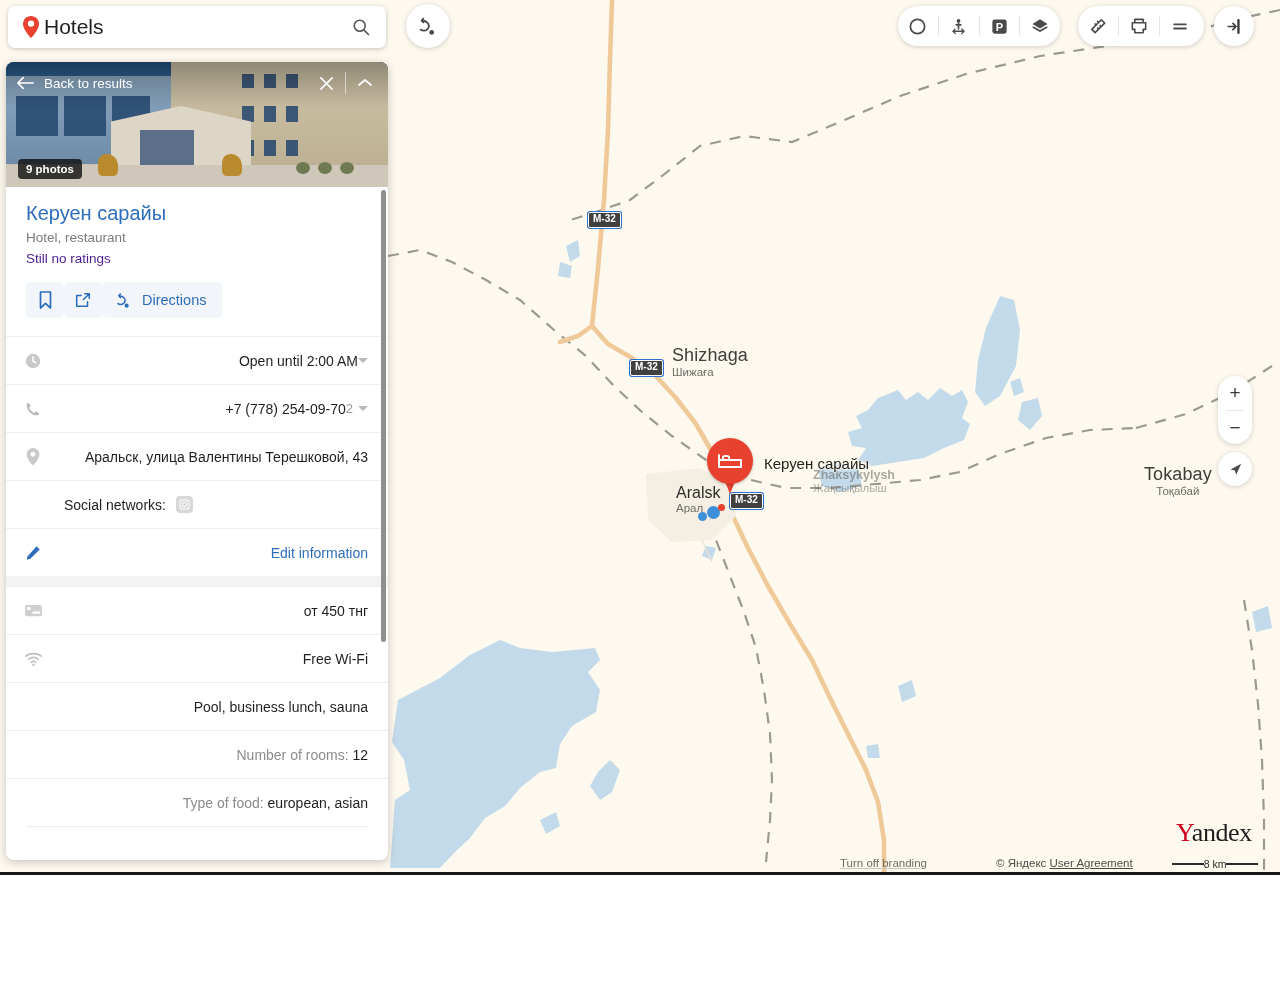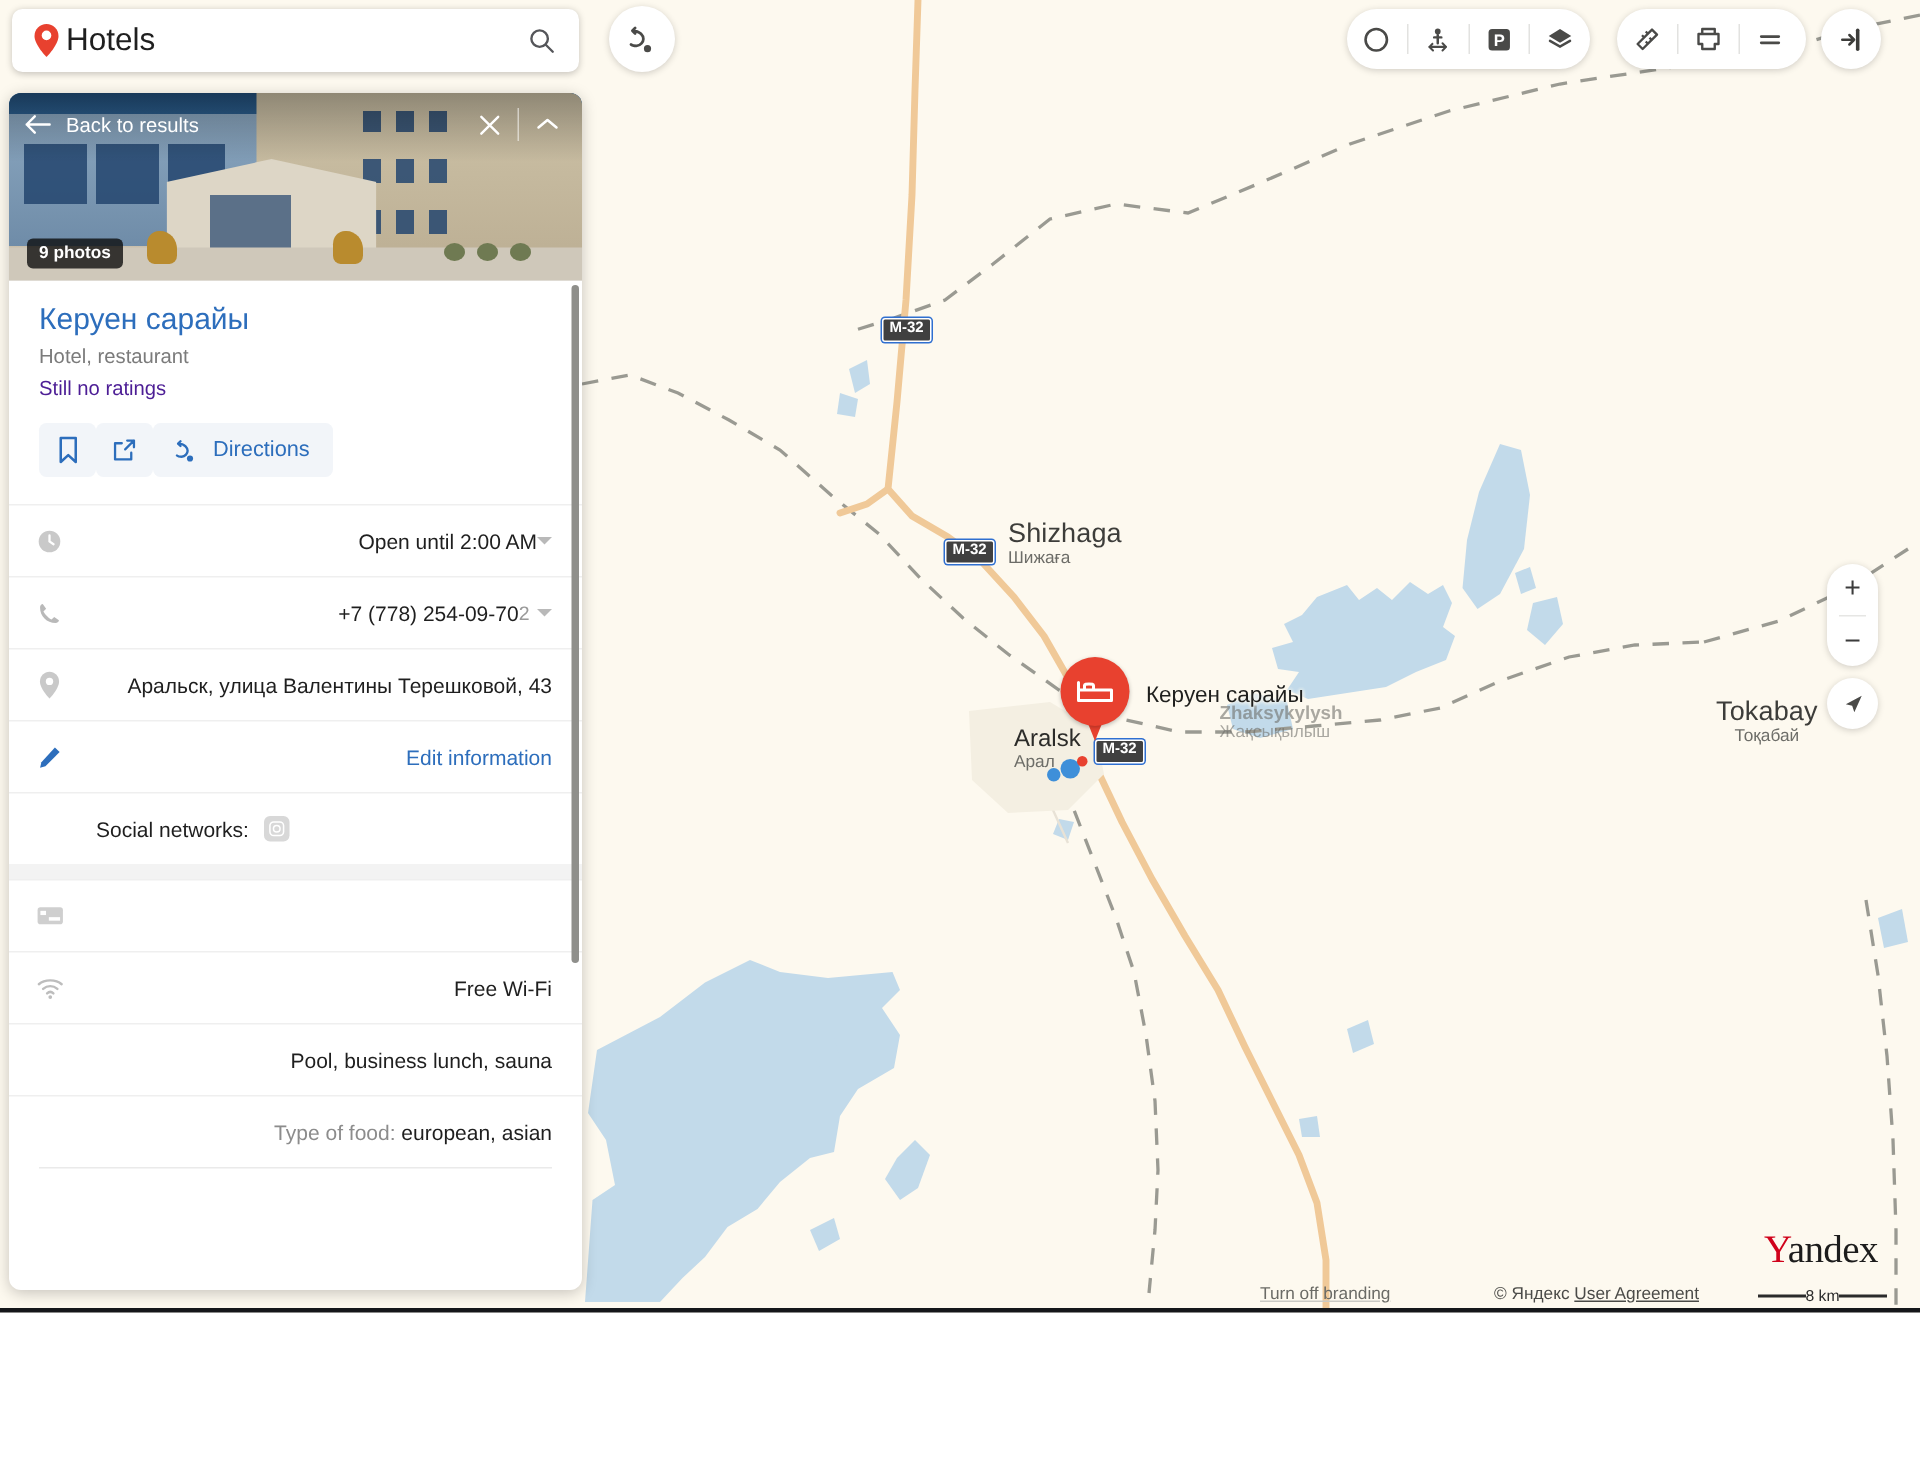--- a/index.html
+++ b/index.html
@@ -511,55 +511,56 @@
           <div class="ico">
             <svg width="18" height="20" viewBox="0 0 18 22">
               <path d="M9,1 C12.8,1 16,4.2 16,8 C16,13.5 9,20.5 9,20.5 C9,20.5 2,13.5 2,8 C2,4.2 5.2,1 9,1 Z" fill="#c9c9c9"></path>
               <circle cx="9" cy="8" r="2.7" fill="#fff"></circle>
             </svg>
           </div>
           <div class="txt">Аральск, улица Валентины Терешковой, 43</div>
         </div>
 
         <div class="row">
-          <div class="ico">
-            <svg width="18" height="18" viewBox="0 0 20 20">
-              <path d="M14,2.5 L17.5,6 L7,16.5 L3,17.5 L4,13.5 Z" fill="#2d6ebc"></path>
-            </svg>
-          </div>
-          <div class="txt link">Edit information</div>
-        </div>
-
-        <div class="row">
           <div class="ico"></div>
           <div class="txt" style="display:flex;align-items:center;">
             <span>Social networks:</span>
             <span class="soc-badge">
               <svg width="11" height="11" viewBox="0 0 14 14">
                 <rect x="1.2" y="1.2" width="11.6" height="11.6" rx="3.2" stroke="#fff" stroke-width="1.3" fill="none"></rect>
                 <circle cx="7" cy="7" r="2.8" stroke="#fff" stroke-width="1.3" fill="none"></circle>
               </svg>
             </span>
           </div>
         </div>
 
+        <div class="row">
+          <div class="ico">
+            <svg width="18" height="18" viewBox="0 0 20 20">
+              <path d="M14,2.5 L17.5,6 L7,16.5 L3,17.5 L4,13.5 Z" fill="#2d6ebc"></path>
+            </svg>
+          </div>
+          <div class="txt link">Edit information</div>
+        </div>
+
       </div>
 
       <div class="gap"></div>
 
       <div>
 
         <div class="row">
           <div class="ico">
             <svg width="19" height="15" viewBox="0 0 20 16">
               <rect x="1" y="2" width="18" height="12" rx="2" fill="#cfcfcf"></rect>
               <rect x="3" y="4.5" width="4" height="3" fill="#fff"></rect>
               <rect x="9" y="9" width="8" height="2.5" fill="#fff"></rect>
             </svg>
           </div>
+          <div class="txt">от 450 тнг</div>
         </div>
 
         <div class="row">
           <div class="ico">
             <svg width="19" height="16" viewBox="0 0 20 16">
               <g stroke="#bdbdbd" stroke-width="1.7" fill="none" stroke-linecap="round">
                 <path d="M2,5 C6,1.4 14,1.4 18,5"></path>
                 <path d="M5,8.3 C8,5.7 12,5.7 15,8.3"></path>
                 <path d="M7.8,11.4 C9.2,10.1 10.8,10.1 12.2,11.4"></path>
               </g>
@@ -567,20 +568,26 @@
             </svg>
           </div>
           <div class="txt">Free Wi-Fi</div>
         </div>
 
         <div class="row">
           <div class="ico"></div>
           <div class="txt">Pool, business lunch, sauna</div>
         </div>
 
+        <div class="row">
+          <div class="ico"></div>
+          <div class="txt muted">
+            <span>Number of rooms: </span><b>12</b>
+          </div>
+        </div>
 
         <div class="row">
           <div class="ico"></div>
           <div class="txt muted">
             <span>Type of food: </span><b>european, asian</b>
           </div>
         </div>
 
         <div class="divider" style="margin:0 20px;"></div>
         <div style="height:26px;"></div>

